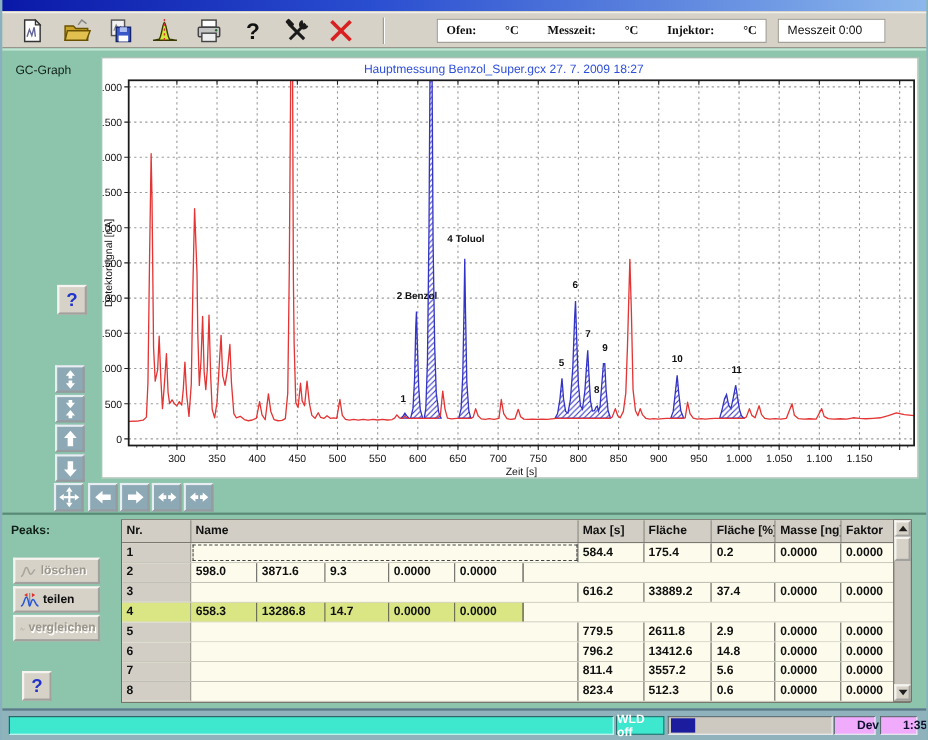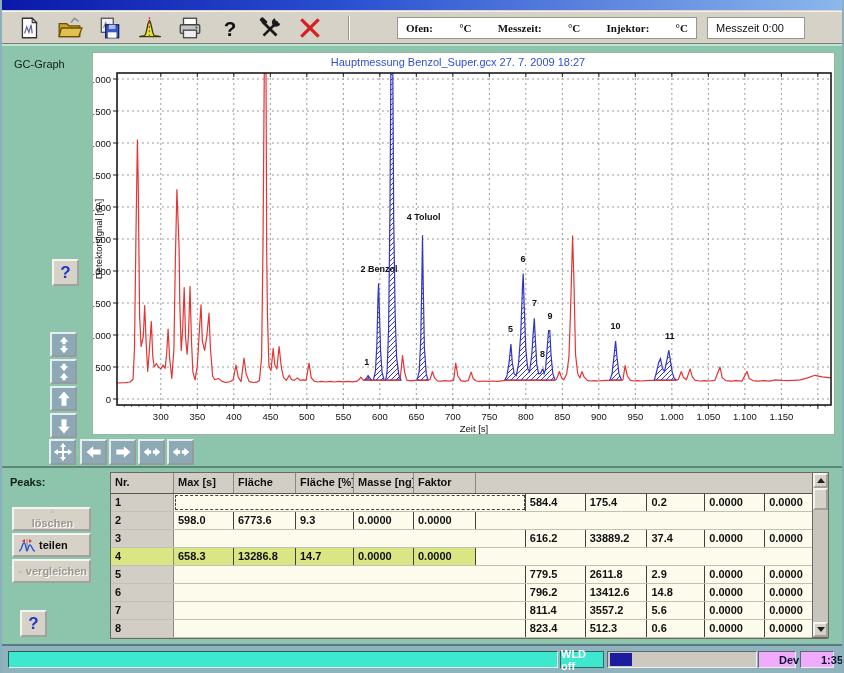--- a/index.html
+++ b/index.html
@@ -441,21 +441,21 @@
       <svg width="20" height="20" viewBox="0 0 24 24">
         <polygon points="2,12 8,7 8,10 11,10 11,14 8,14 8,17" fill="#ffffff"></polygon>
         <polygon points="22,12 16,7 16,10 13,10 13,14 16,14 16,17" fill="#ffffff"></polygon>
       </svg>
     </button>
   </div>
 
   <div class="peaks-area">
     <div class="peaks-label">Peaks:</div>
 
-    <button class="pbtn disabled" style="top:39px;flex-direction:column;">
+    <button class="pbtn disabled" style="top:39px;">
       <svg width="16" height="14" viewBox="0 0 16 14">
         <path d="M1,12 C4,12 4,4 6,4 C8,4 8,10 10,10 C12,10 12,6 14,6" fill="none" stroke="#a8a49a" stroke-width="1.4"></path>
       </svg>
       <span>löschen</span>
     </button>
     <button class="pbtn" style="top:65px;">
       <svg width="18" height="15" viewBox="0 0 18 15">
         <polygon points="4,3 7,1 7,5" fill="#e03030"></polygon>
           <polygon points="14,3 11,1 11,5" fill="#e03030"></polygon>
         <line x1="9" y1="1" x2="9" y2="13" stroke="#888888" stroke-width="1"></line>
@@ -467,40 +467,41 @@
       <svg width="14" height="13" viewBox="0 0 14 13">
         <path d="M1,11 C3,11 3,4 5,4 C7,4 7,11 9,11 C10,11 10,7 13,7" fill="none" stroke="#a8a49a" stroke-width="1.3"></path>
       </svg>
       <span>vergleichen</span>
     </button>
     <button class="sqbtn helpbtn" style="left:18px;top:142px;width:27px;height:27px;">?</button>
 
     <div class="tbl">
       <div class="thead" id="tbl-head">
           <div class="th c0">Nr.</div>
+          <div class="th c1">Name</div>
           <div class="th c2">Max [s]</div>
           <div class="th c3">Fläche</div>
           <div class="th c4">Fläche [%]</div>
           <div class="th c5">Masse [ng]</div>
           <div class="th c6">Faktor</div>
         </div>
       <div id="tbl-body">
           <div class="tr">
             <div class="td c0 nrcell">1</div>
             <div class="td c1 focused"></div>
             <div class="td c2">584.4</div>
             <div class="td c3">175.4</div>
             <div class="td c4">0.2</div>
             <div class="td c5">0.0000</div>
             <div class="td c6">0.0000</div>
           </div>
           <div class="tr">
             <div class="td c0 nrcell">2</div>
             <div class="td c2">598.0</div>
-            <div class="td c3">6773.6</div>
+            <div class="td c3">3871.6</div>
             <div class="td c4">9.3</div>
             <div class="td c5">0.0000</div>
             <div class="td c6">0.0000</div>
           </div>
           <div class="tr">
             <div class="td c0 nrcell">3</div>
             <div class="td c1"></div>
             <div class="td c2">616.2</div>
             <div class="td c3">33889.2</div>
             <div class="td c4">37.4</div>

